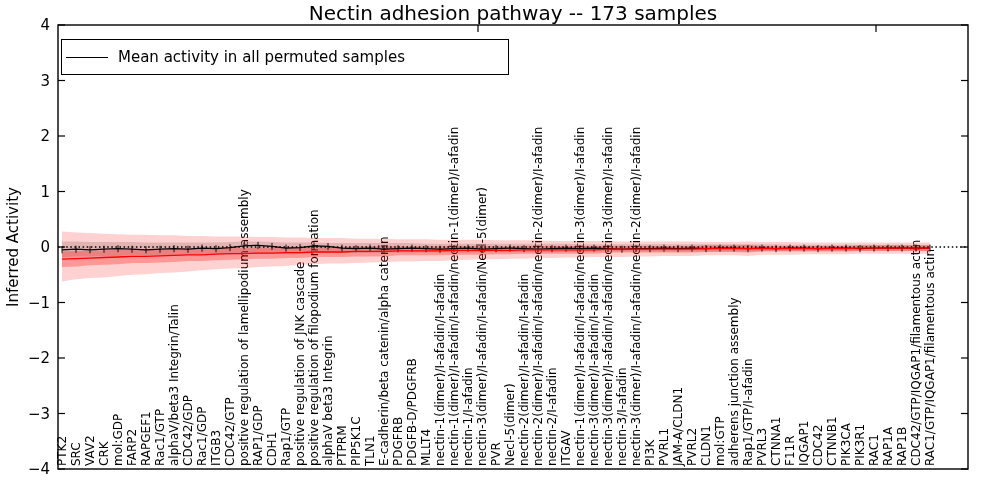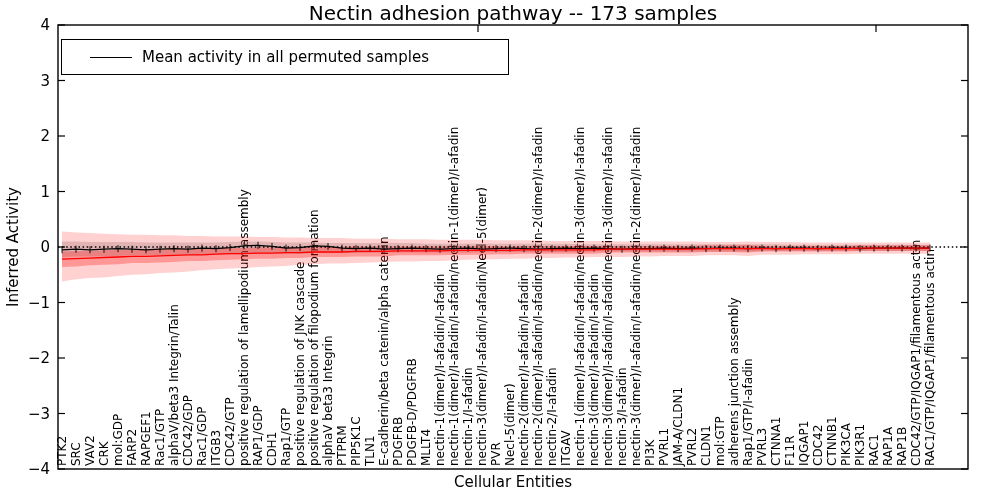--- a/index.html
+++ b/index.html
@@ -5,21 +5,21 @@
   html,body{margin:0;padding:0;background:#fff;}
   #figure{position:relative;width:1000px;height:500px;background:#fff;overflow:hidden;
           font-family:"DejaVu Sans","Liberation Sans",sans-serif;color:#000;}
   #plot-svg{position:absolute;left:0;top:0;}
   .title{position:absolute;left:58px;width:910px;top:1px;text-align:center;
          font-size:20px;color:#000;white-space:nowrap;}
   .xlabel{position:absolute;left:58px;width:910px;top:473px;text-align:center;font-size:15px;}
   .ylabel{position:absolute;left:13px;top:247px;transform:translate(-50%,-50%) rotate(-90deg);
           font-size:15px;white-space:nowrap;}
   .legend{position:absolute;left:61px;top:39px;width:448px;background:#fff;
-          border:1.5px solid #000;padding:5px 0 5px 28px;box-sizing:border-box;}
+          border:1.5px solid #000;padding:5px 0 5px 4px;box-sizing:border-box;}
   .legend-row{display:flex;align-items:center;height:24px;}
   .legend-swatch{display:inline-block;width:42px;height:0;border-top-width:1.6px;border-top-style:solid;margin-right:10px;flex:0 0 auto;}
   .legend-label{font-size:15px;white-space:nowrap;}
 </style>
 </head>
 <body>
 
 <div id="figure">
   <svg id="plot-svg" width="1000" height="500">
       <text transform="translate(66.3,466) rotate(-90)" font-size="12px" font-family="DejaVu Sans, Liberation Sans, sans-serif" fill="#000">PTK2</text>
@@ -179,21 +179,20 @@
       <line x1="58" y1="413.5" x2="65" y2="413.5" stroke="#000" stroke-width="1.2"></line>
       <line x1="968" y1="413.5" x2="961" y2="413.5" stroke="#000" stroke-width="1.2"></line>
       <text x="50" y="418.5" text-anchor="end" font-size="15px" font-family="DejaVu Sans, Liberation Sans, sans-serif" fill="#000">−3</text>
       <line x1="58" y1="469" x2="65" y2="469" stroke="#000" stroke-width="1.2"></line>
       <line x1="968" y1="469" x2="961" y2="469" stroke="#000" stroke-width="1.2"></line>
       <text x="50" y="474" text-anchor="end" font-size="15px" font-family="DejaVu Sans, Liberation Sans, sans-serif" fill="#000">−4</text>
       <line x1="478" y1="25" x2="478" y2="32" stroke="#000" stroke-width="1.2"></line>
       <line x1="876" y1="25" x2="876" y2="32" stroke="#000" stroke-width="1.2"></line>
     </svg>
   <div class="title">Nectin adhesion pathway -- 173 samples</div>
-  <div class="xlabel">Cellular Entities</div>
   <div class="ylabel">Inferred Activity</div>
   <div class="legend">
     <div class="legend-row">
       <span class="legend-swatch" id="swatch-0" style="border-top-color: rgb(0, 0, 0);"></span>
       <span class="legend-label">Mean activity in all permuted samples</span>
     </div>
   </div>
 </div>
 
 </body></html>

